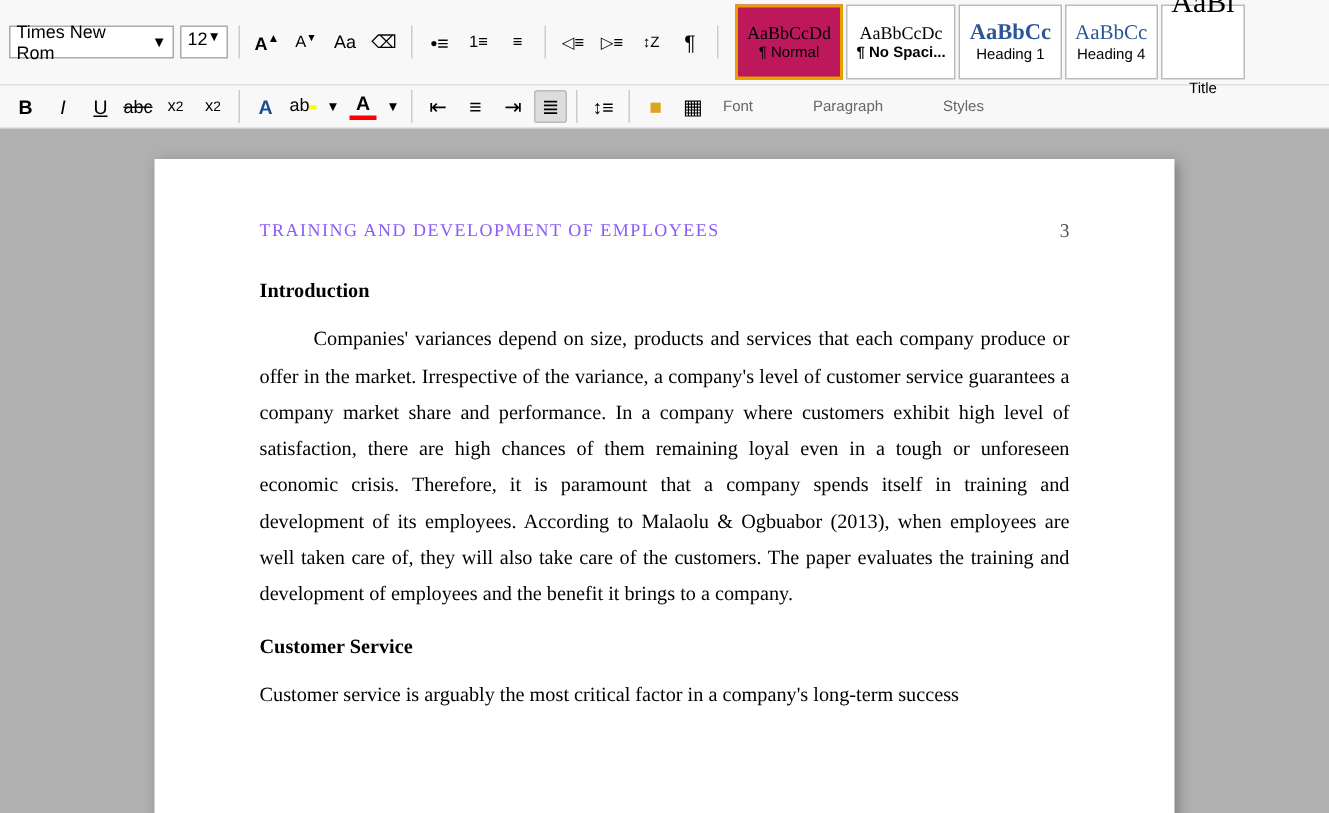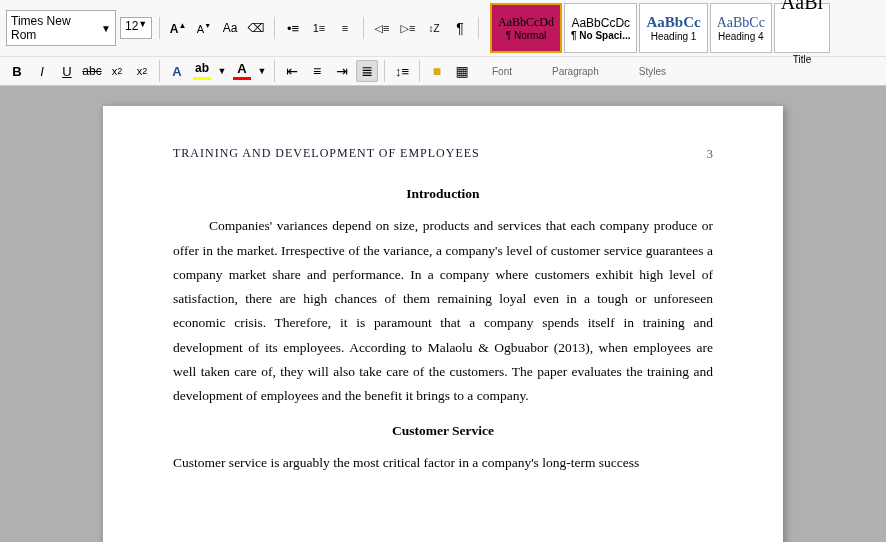--- a/index.html
+++ b/index.html
@@ -22,21 +22,21 @@
 
     .font-name-box {
       display: flex;
       align-items: center;
       border: 1px solid #aaa;
       background: white;
       padding: 1px 4px;
       font-size: 12px;
       font-family: Arial, sans-serif;
       width: 110px;
-      height: 36px;
+      height: 22px;
     }
 
     .font-size-box {
       display: flex;
       align-items: flex-start;
       border: 1px solid #aaa;
       background: white;
       padding: 1px 4px;
       font-size: 12px;
       font-family: Arial, sans-serif;
@@ -126,39 +126,39 @@
       justify-content: space-between;
       align-items: flex-start;
       margin-bottom: 20px;
       font-family: 'Times New Roman', serif;
       font-size: 13px;
       color: #555;
     }
 
     .doc-title-header {
       font-size: 12px;
-      color: #0f172a;
+      color: #8b5cf6;
       letter-spacing: 1px;
       text-transform: uppercase;
     }
 
     .page-number {
       font-size: 13px;
       color: #555;
     }
 
     .doc-body {
       font-family: 'Times New Roman', serif;
       font-size: 13.5px;
       line-height: 1.8;
       color: #000;
     }
 
     .section-heading {
-      text-align: center;
+      text-align: left;
       font-weight: bold;
       font-size: 13.5px;
       margin-bottom: 8px;
     }
 
     .justified-para {
       text-align: justify;
       text-indent: 36px;
       margin-bottom: 10px;
     }
@@ -232,21 +232,21 @@
     <div class="toolbar-sep"></div>
 
     <div class="styles-panel">
 
       <div class="style-box active" style="min-width:62px;">
         <span style="font-family:'Times New Roman',serif;font-size:12px;color:#000;">AaBbCcDd</span>
         <span style="font-size:10px;font-family:Arial;">¶ Normal</span>
       </div>
 
       <div class="style-box" style="min-width:62px;">
-        <span style="font-family:Liberation Sans, sans-serif;font-size:12px;color:#000;">AaBbCcDc</span>
+        <span style="font-family:Liberation Serif, serif;font-size:12px;color:#000;">AaBbCcDc</span>
         <span style="font-size:10px;font-family:Arial;font-weight:bold;">¶ No Spaci...</span>
       </div>
 
       <div class="style-box" style="min-width:56px;">
         <span style="font-family:'Times New Roman',serif;font-size:15px;color:#2b5796;font-weight:bold;">AaBbCc</span>
         <span style="font-size:10px;font-family:Arial;">Heading 1</span>
       </div>
 
       <div class="style-box" style="min-width:56px;">
         <span style="font-family:'Times New Roman',serif;font-size:14px;color:#2b5796;">AaBbCc</span>
@@ -269,21 +269,21 @@
     <div class="tb-btn tb-strike" style="font-family:Arial;font-size:12px;text-decoration:line-through;">abc</div>
     <div class="tb-btn" style="font-family:Arial;font-size:11px;">x<sub>2</sub></div>
     <div class="tb-btn" style="font-family:Arial;font-size:11px;">x<sup>2</sup></div>
 
     <div class="toolbar-sep"></div>
 
     <div class="tb-btn">
       <span style="font-family:Arial;font-size:13px;font-weight:bold;color:#1a4e8c;">A</span>
     </div>
 
-    <div class="tb-btn" style="flex-direction:column;padding:1px;font-weight:bold;">
+    <div class="tb-btn" style="flex-direction:row;padding:1px;">
       <span style="font-family:Arial;font-size:12px;line-height:1.1;">ab</span>
       <div style="width:18px;height:3px;background:#ffff00;margin-top:1px;"></div>
     </div>
     <div class="tb-btn" style="width:12px;">
       <span style="font-size:9px;">▼</span>
     </div>
 
     <div class="tb-btn" style="flex-direction:column;padding:1px;">
       <span style="font-family:Arial;font-size:13px;font-weight:bold;line-height:1.1;">A</span>
       <div style="width:18px;height:3px;background:#ff0000;margin-top:1px;"></div>
@@ -315,21 +315,21 @@
 
     <div class="toolbar-sep"></div>
 
     <div class="tb-btn">
       <span style="font-size:14px;color:#daa520;">■</span>
     </div>
     <div class="tb-btn">
       <span style="font-size:14px;">▦</span>
     </div>
 
-    <div style="display:flex;margin-left:16px;font-family:Arial,sans-serif;font-size:10px;color:#666;align-items:flex-end;gap:40px;">
+    <div style="display:flex;margin-left:6px;font-family:Arial,sans-serif;font-size:10px;color:#666;align-items:flex-end;gap:40px;">
       <span>Font</span>
       <span>Paragraph</span>
       <span>Styles</span>
     </div>
   </div>
 
 </div>
 
 <div class="page-wrapper">
   <div class="page">

